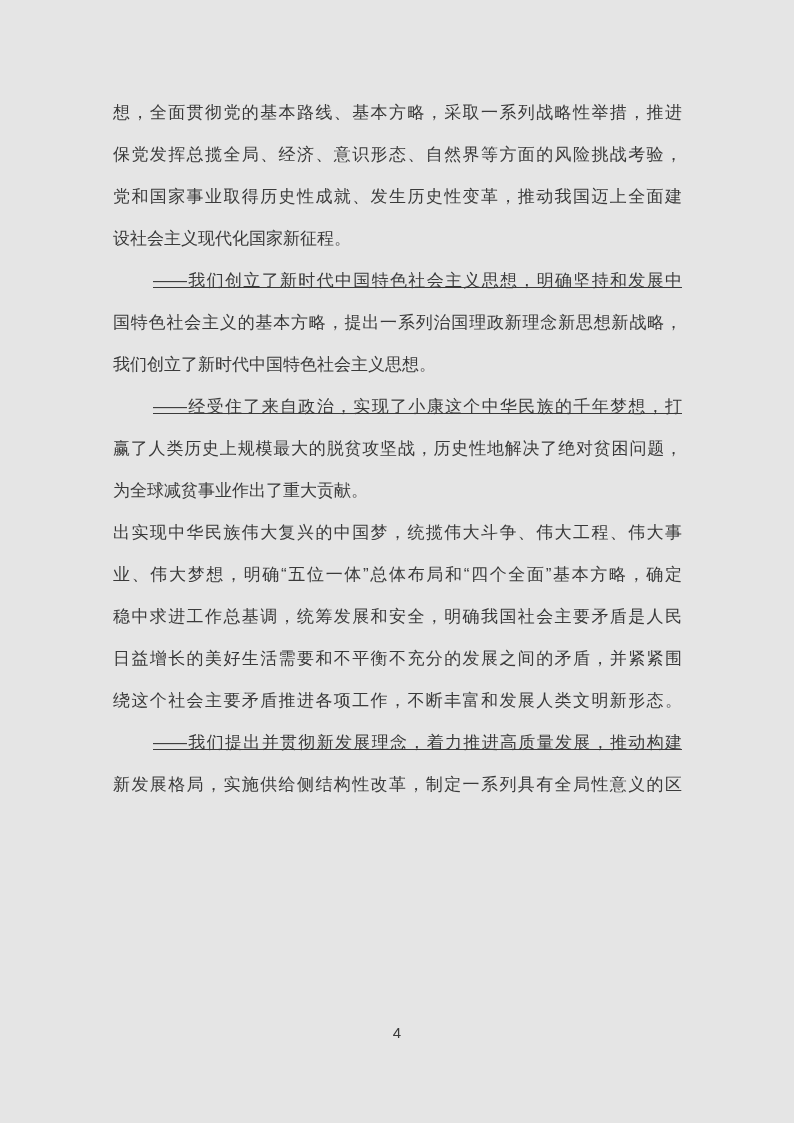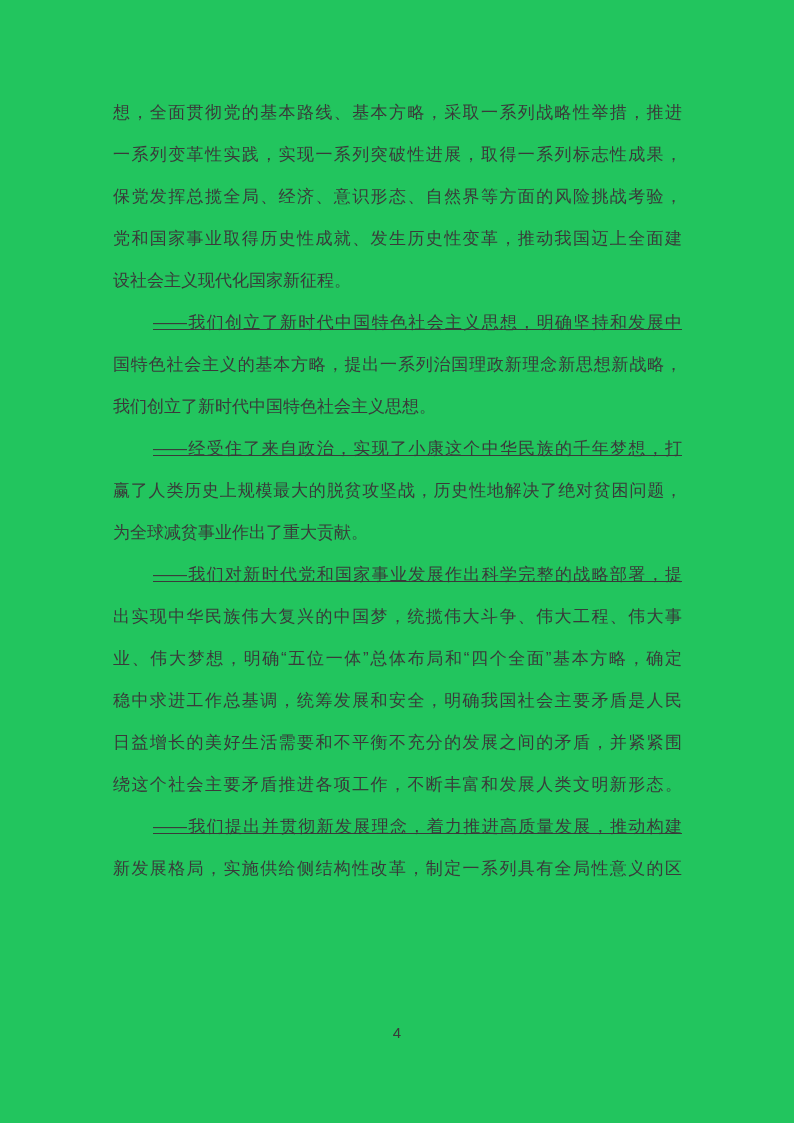--- a/index.html
+++ b/index.html
@@ -4,21 +4,21 @@
 <style>
   html, body {
     margin: 0;
     padding: 0;
     background: #ffffff;
   }
   .page {
     position: relative;
     width: 794px;
     height: 1123px;
-    background: #22c55e;
+    background: #e5e5e5;
     overflow: hidden;
     font-family: "Liberation Sans", sans-serif;
   }
   .content {
     position: absolute;
     left: 113px;
     top: 92px;
     width: 569px;
   }
   .paragraph {
@@ -52,37 +52,35 @@
     line-height: 22px;
   }
 </style>
 </head>
 <body>
 
 <div class="page">
   <div class="content" style="color: rgb(58, 58, 58);">
       <div class="paragraph">
         <div class="line">想，全面贯彻党的基本路线、基本方略，采取一系列战略性举措，推进</div>
-        <div class="line">一系列变革性实践，实现一系列突破性进展，取得一系列标志性成果，</div>
         <div class="line">保党发挥总揽全局、经济、意识形态、自然界等方面的风险挑战考验，</div>
         <div class="line">党和国家事业取得历史性成就、发生历史性变革，推动我国迈上全面建</div>
         <div class="line short-last">设社会主义现代化国家新征程。</div>
       </div>
       <div class="paragraph">
         <div class="line first-indent">——我们创立了新时代中国特色社会主义思想，明确坚持和发展中</div>
         <div class="line">国特色社会主义的基本方略，提出一系列治国理政新理念新思想新战略，</div>
         <div class="line short-last">我们创立了新时代中国特色社会主义思想。</div>
       </div>
       <div class="paragraph">
         <div class="line first-indent">——经受住了来自政治，实现了小康这个中华民族的千年梦想，打</div>
         <div class="line">赢了人类历史上规模最大的脱贫攻坚战，历史性地解决了绝对贫困问题，</div>
         <div class="line short-last">为全球减贫事业作出了重大贡献。</div>
       </div>
       <div class="paragraph">
-        <div class="line first-indent">——我们对新时代党和国家事业发展作出科学完整的战略部署，提</div>
         <div class="line">出实现中华民族伟大复兴的中国梦，统揽伟大斗争、伟大工程、伟大事</div>
         <div class="line">业、伟大梦想，明确“五位一体”总体布局和“四个全面”基本方略，确定</div>
         <div class="line">稳中求进工作总基调，统筹发展和安全，明确我国社会主要矛盾是人民</div>
         <div class="line">日益增长的美好生活需要和不平衡不充分的发展之间的矛盾，并紧紧围</div>
         <div class="line">绕这个社会主要矛盾推进各项工作，不断丰富和发展人类文明新形态。</div>
       </div>
       <div class="paragraph">
         <div class="line first-indent">——我们提出并贯彻新发展理念，着力推进高质量发展，推动构建</div>
         <div class="line">新发展格局，实施供给侧结构性改革，制定一系列具有全局性意义的区</div>
       </div>

